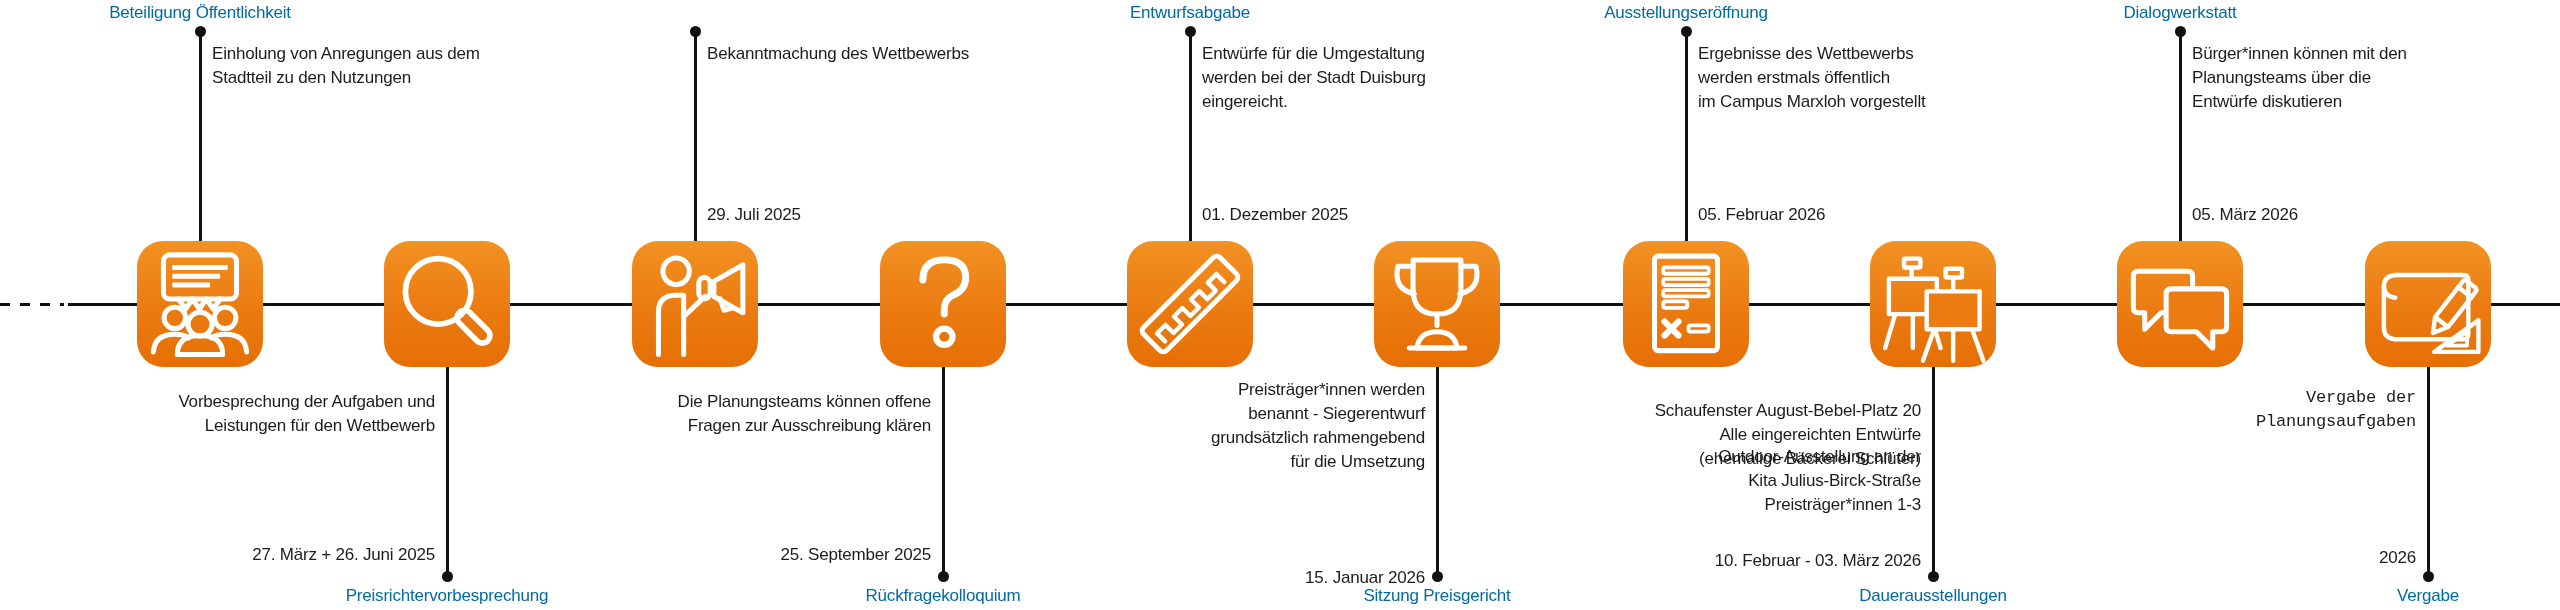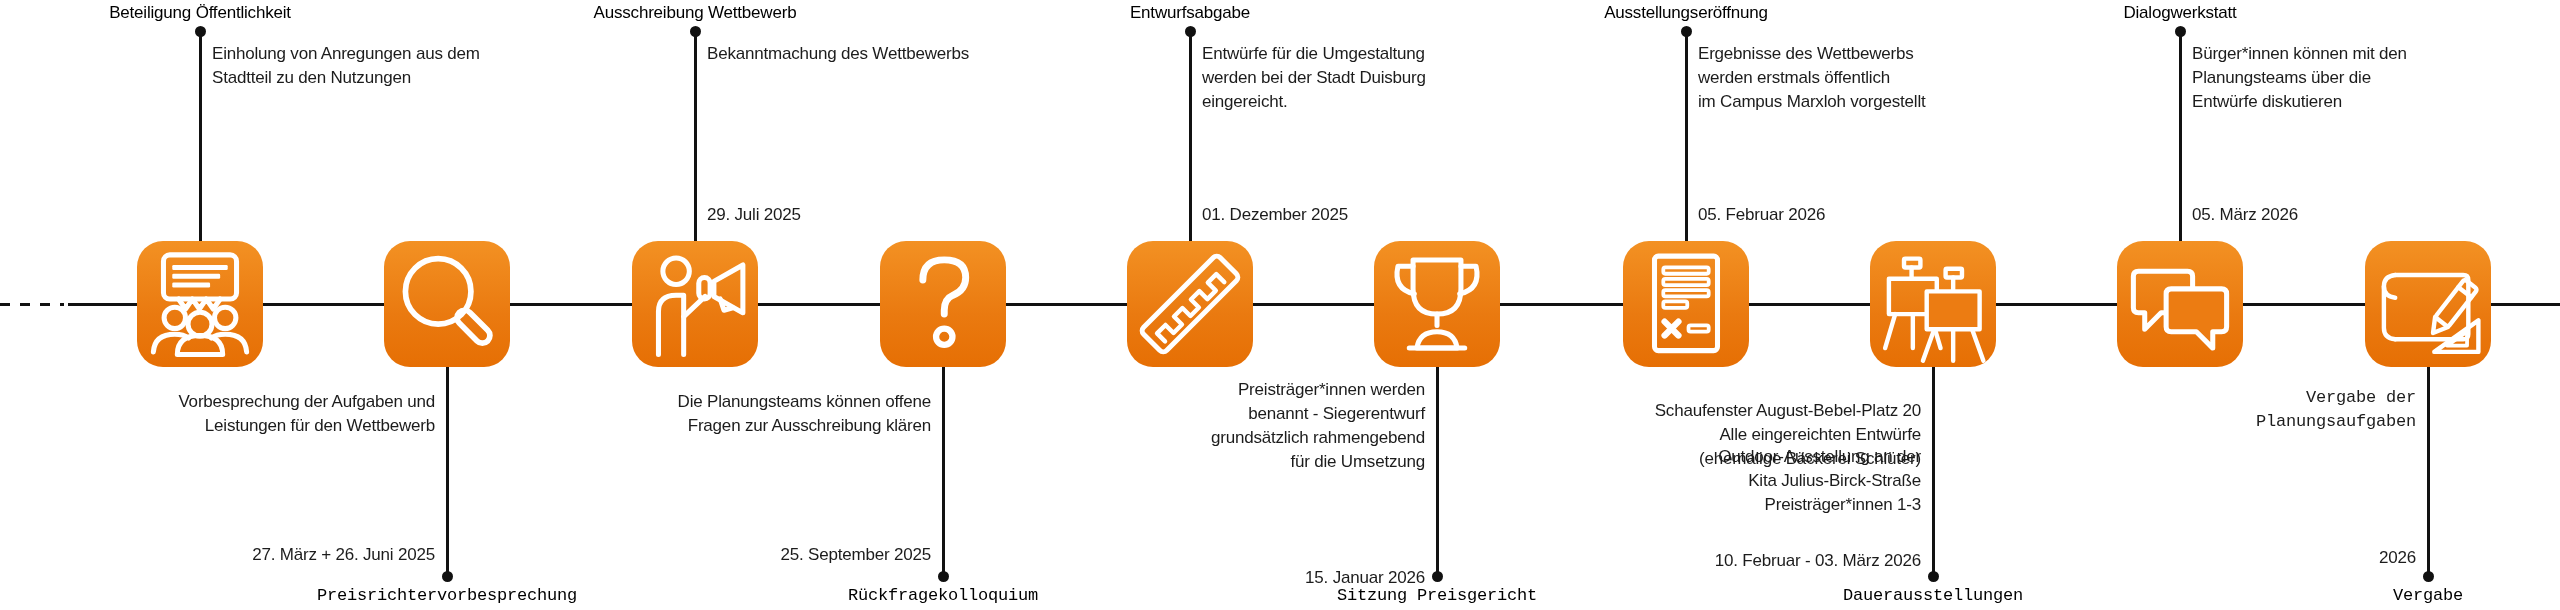--- a/index.html
+++ b/index.html
@@ -7,23 +7,23 @@
     position:relative;width:2560px;height:610px;background:#ffffff;overflow:hidden;
     font-family:"Liberation Sans","DejaVu Sans",sans-serif;
     font-size:17px;color:#1c1c1c;letter-spacing:-0.2px;
   }
   
   .tl-dash{position:absolute;left:0;top:303px;width:64px;height:3px;
     background:repeating-linear-gradient(90deg,#111 0 10px,transparent 10px 20px);}
   .tl-line{position:absolute;left:68px;right:0;top:303px;height:3px;background:#111;}
   
   .ms{position:absolute;top:0;height:100%;width:340px;}
-  .plabel{position:absolute;width:100%;text-align:center;color:#000000;white-space:nowrap;}
+  .plabel{position:absolute;width:100%;text-align:center;color:#0369a1;white-space:nowrap;}
   .ptop{top:3px;}
-  .pbottom{top:586px;font-family:Liberation Mono, monospace;}
+  .pbottom{top:586px;}
   .dot{position:absolute;left:50%;width:11px;height:11px;margin-left:-5.5px;border-radius:50%;background:#111;}
   .dtop{top:26px;}
   .dbottom{top:571px;}
   .vline{position:absolute;left:50%;width:3px;margin-left:-1.5px;background:#111;}
   .vtop{top:31px;height:210px;}
   .vbottom{top:367px;height:207px;}
   .desc,.date{white-space:pre-line;line-height:24px;}
   .desc-t,.date-t{position:absolute;left:calc(50% + 12px);width:270px;text-align:left;}
   .desc-t{top:42px;}
   .date-t{top:203px;}
@@ -85,21 +85,20 @@
     </div>
     <div class="vline vbottom"></div>
     <div class="dot dbottom"></div>
     <div class="desc desc-b">Vorbesprechung der Aufgaben und
 Leistungen für den Wettbewerb</div>
     <div class="date date-b">27. März + 26. Juni 2025</div>
     <div class="plabel pbottom">Preisrichtervorbesprechung</div>
   </div>
 
   <div class="ms top" style="left:525px">
-    <div class="plabel ptop">Ausschreibung Wettbewerb</div>
     <div class="dot dtop"></div>
     <div class="vline vtop"></div>
     <div class="desc desc-t">Bekanntmachung des Wettbewerbs</div>
     <div class="date date-t">29. Juli 2025</div>
     <div class="iconbox">
       <svg viewBox="0 0 100 100" stroke-width="4">
         <circle cx="35" cy="24" r="10.5"></circle>
         <path d="M21 90 V56 q0-13 14-13 h6 v47"></path>
         <path d="M41 60 L58 44"></path>
         <rect x="53" y="29" width="9" height="17" rx="4.5"></rect>

